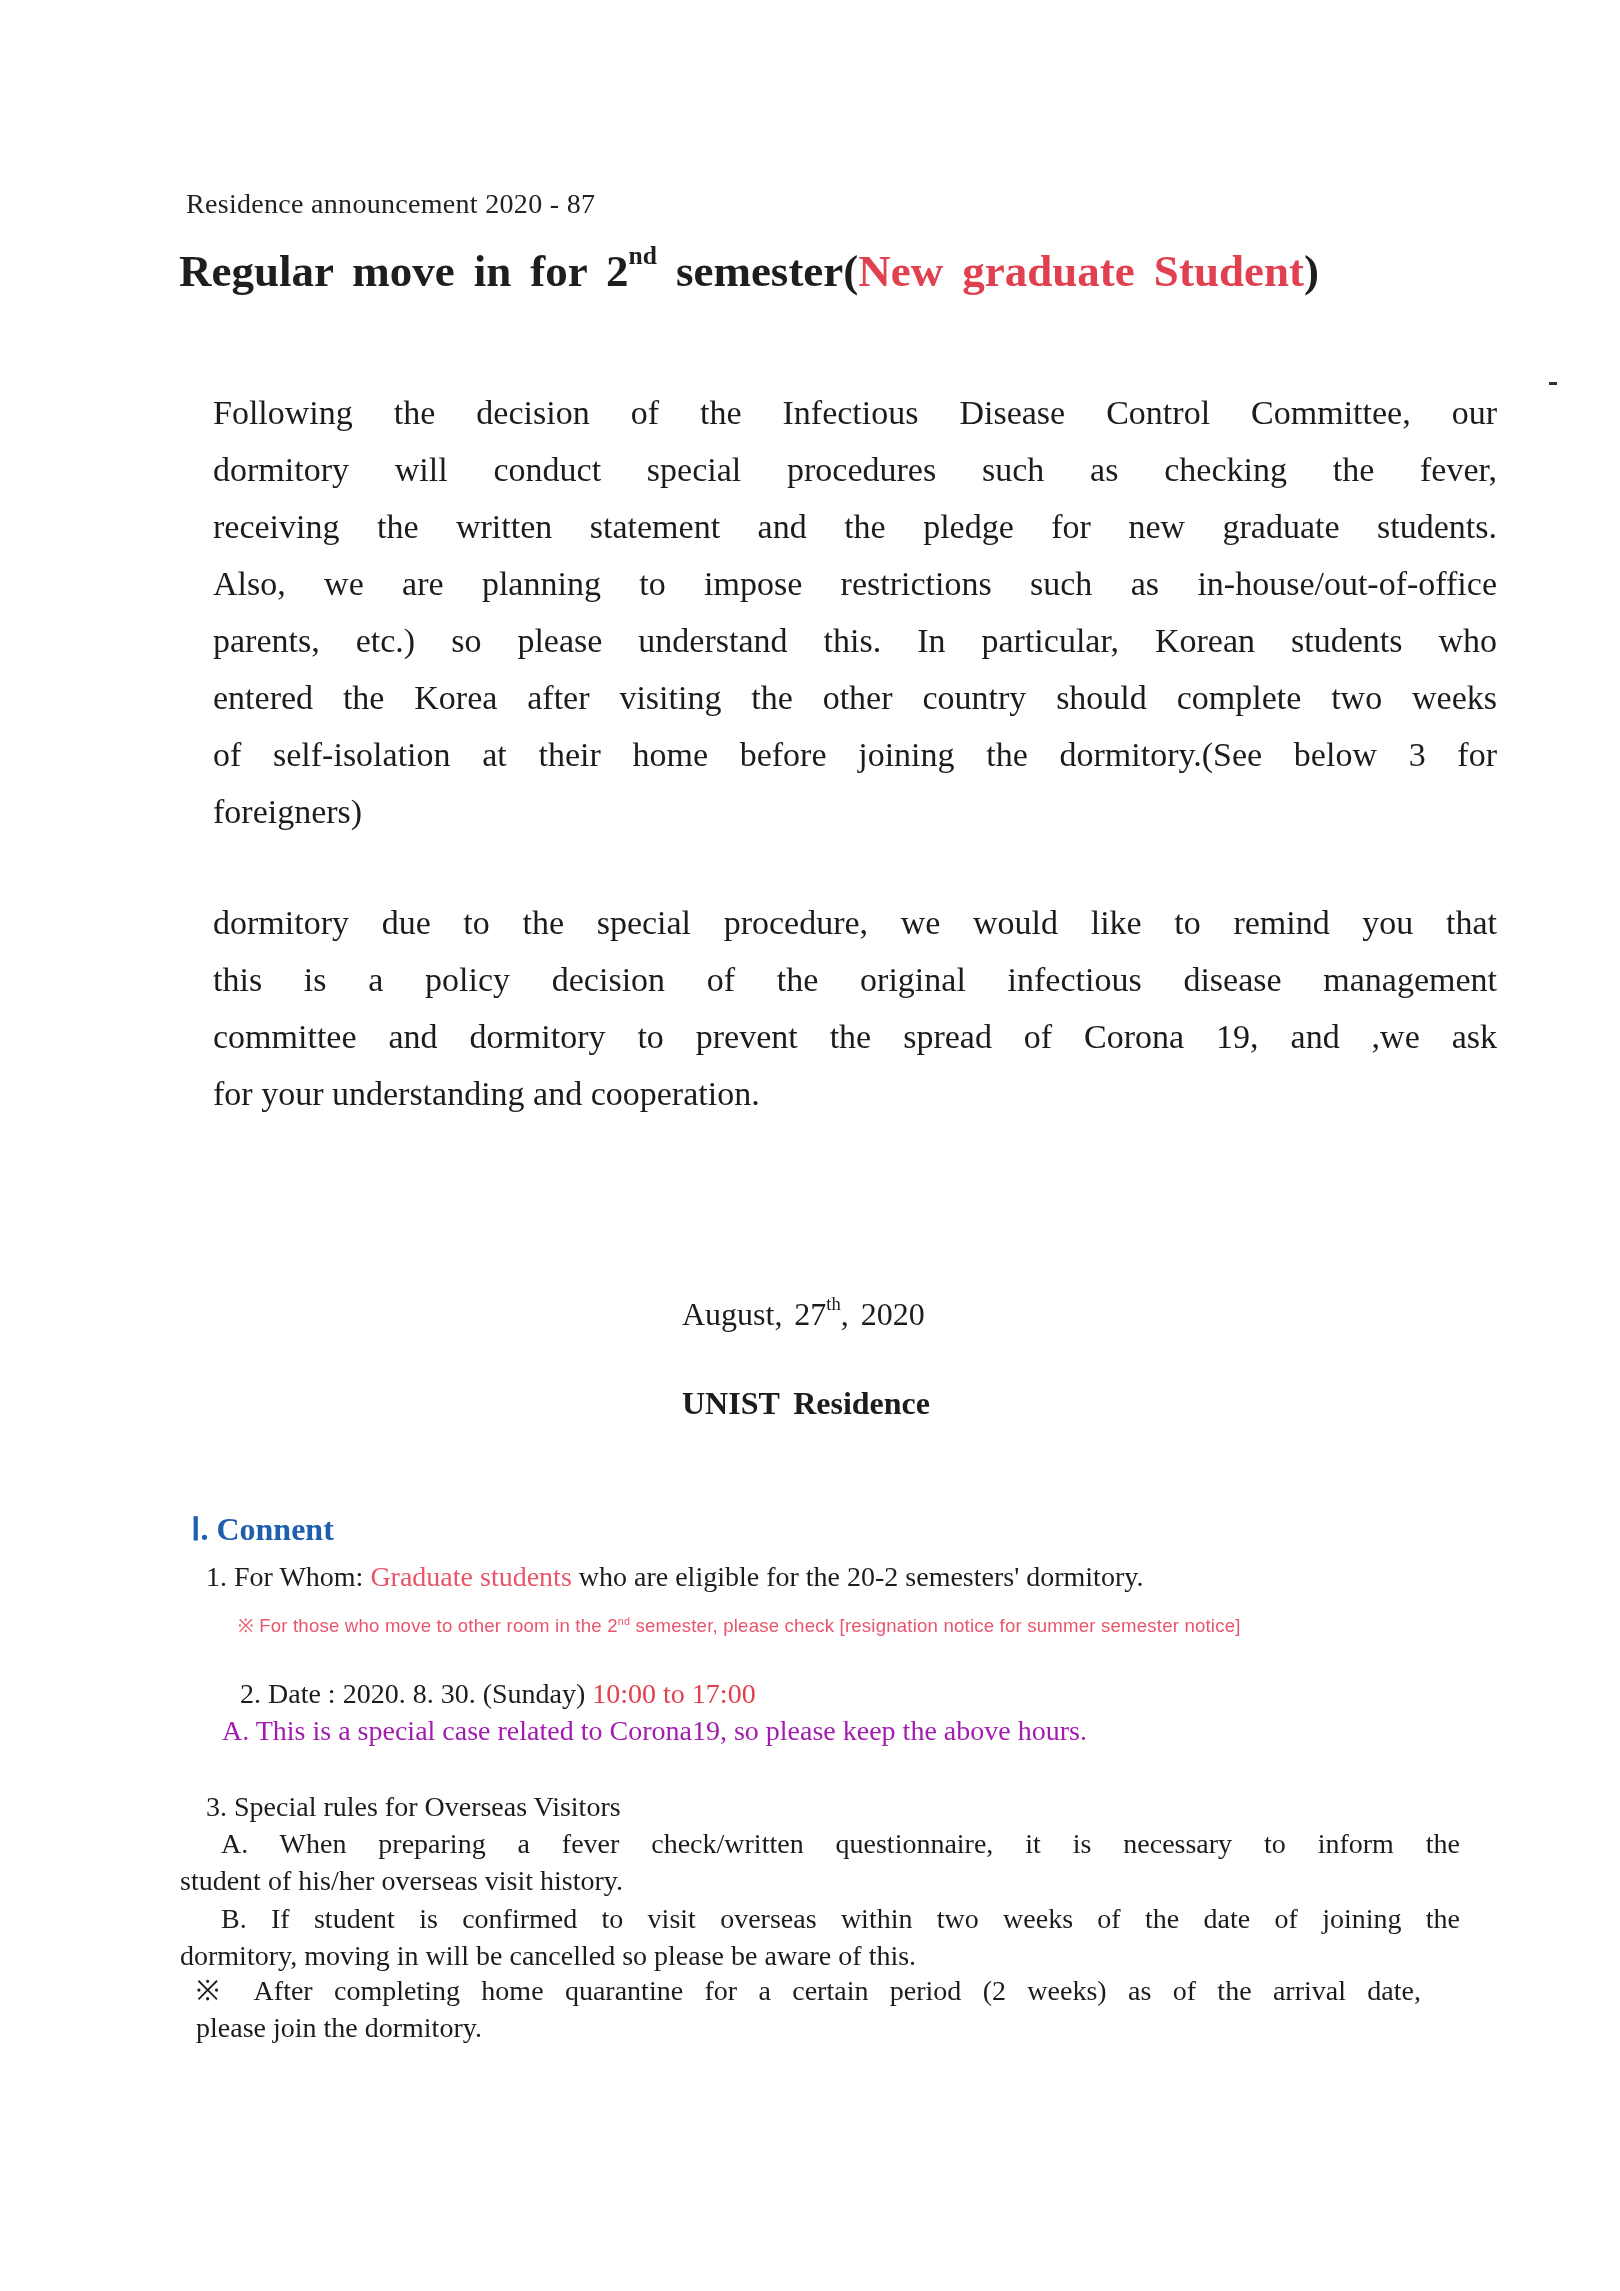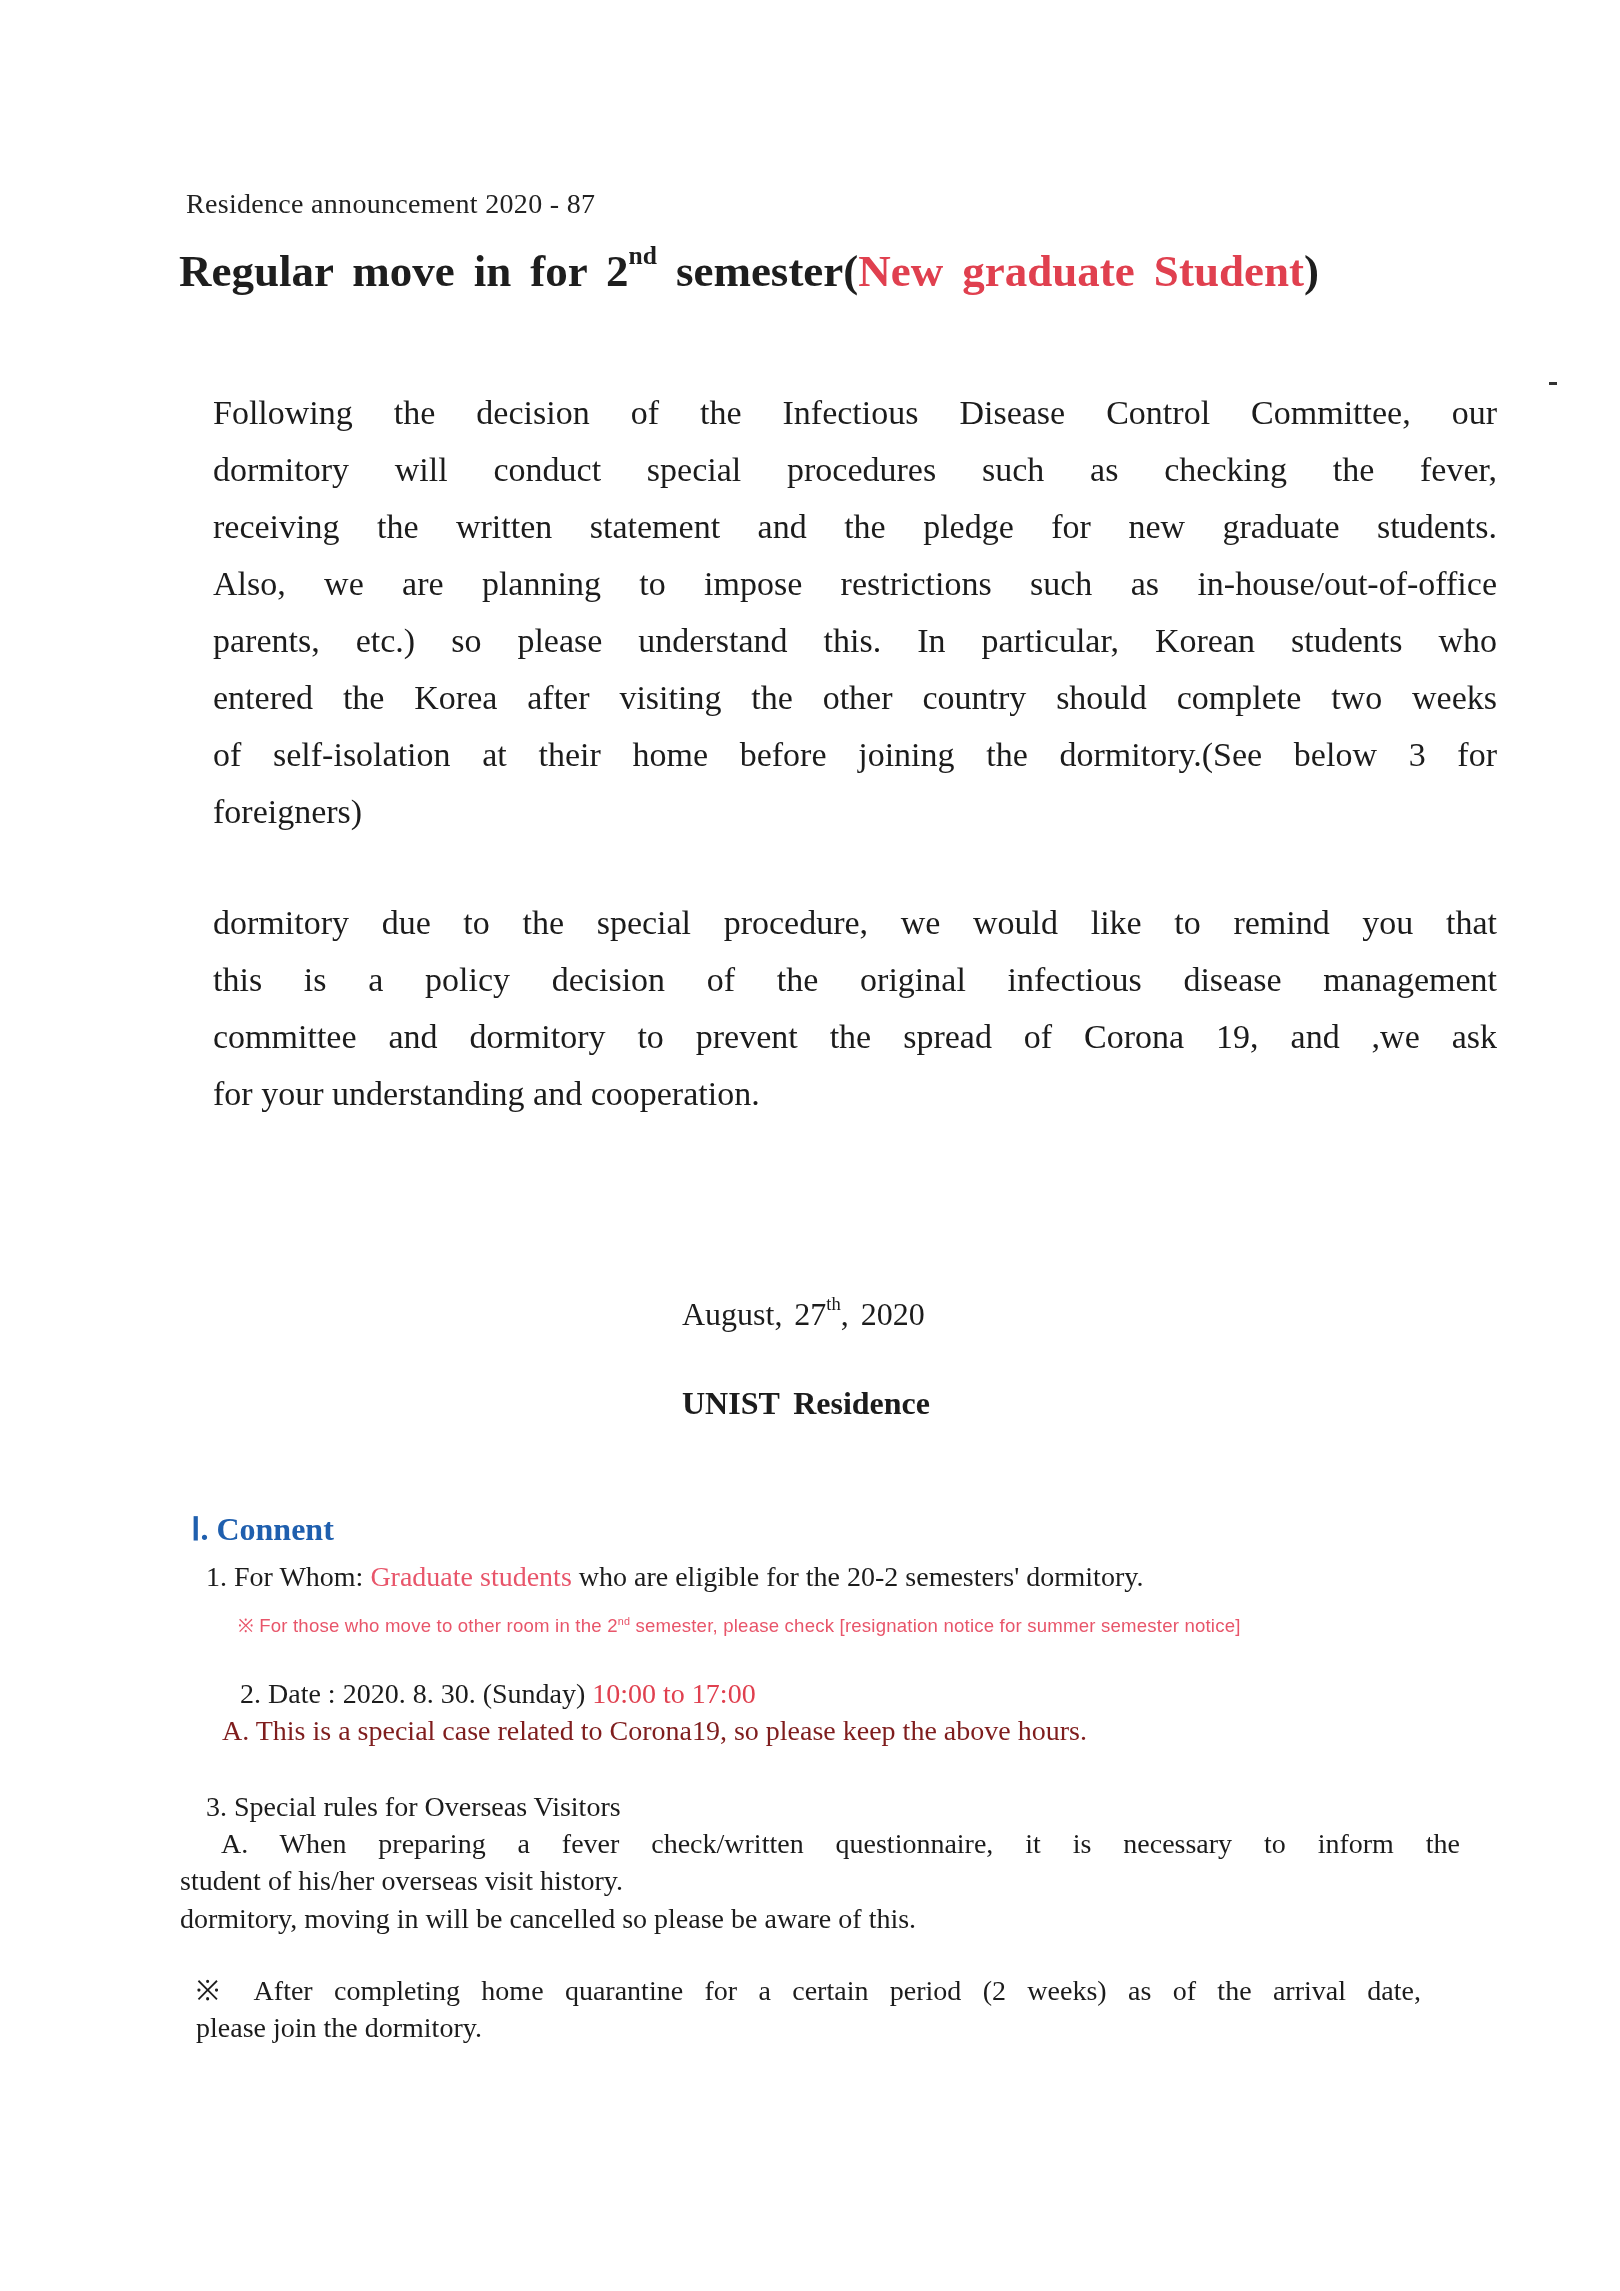--- a/index.html
+++ b/index.html
@@ -27,21 +27,21 @@
   #sign-date sup { font-size: 18.6px; position: relative; top: -2.9px; }
   #sign-org { left: 682px; top: 1385px; font-size: 32px; font-weight: bold; font-family: "Liberation Serif", serif; color: #1c1c1c; word-spacing: 5.9px; text-align: center; }
 
   #section-heading { left: 191px; top: 1510px; font-size: 32px; font-weight: bold; font-family: "Liberation Serif", serif; color: #1f5fae; }
 
   .item { font-family: "Liberation Serif", serif; font-size: 28px; color: #1c1c1c; }
   #item-1 { left: 206px; top: 1561px; }
   #item-1-note { left: 238px; top: 1612px; font-family: "Liberation Sans", sans-serif; font-size: 18.6px; color: #e8556a; letter-spacing: 0.2px; }
   #item-1-note sup { font-size: 10.8px; }
   #item-2 { left: 206px; top: 1678px; margin-left: 34px; }
-  #item-2-sub { left: 222px; top: 1715px; font-size: 28px; color: #7f1d1d; font-family: "Liberation Serif", serif; }
+  #item-2-sub { left: 222px; top: 1715px; font-size: 28px; color: #a21caf; font-family: "Liberation Serif", serif; }
   #item-3 { left: 206px; top: 1791px; }
 
   .block { position: absolute; left: 180px; width: 1280px; font-family: "Liberation Serif", serif; font-size: 28px; line-height: 37px; color: #1c1c1c; }
   .block .line { display: block; height: 37px; white-space: nowrap; text-align: justify; text-align-last: justify; }
   .block .line.last { text-align-last: left; }
   .block .line.indent { padding-left: 41px; }
   #item-3-a { top: 1825px; }
   #item-3-b { top: 1900px; }
   #item-3-note { top: 1972px; left: 196px; width: 1225px; }
 
@@ -83,20 +83,21 @@
 <div id="item-2" class="abs item"><span>2. Date : 2020. 8. 30. (Sunday) </span><span class="red">10:00 to 17:00</span></div>
 <div id="item-2-sub" class="abs">A. This is a special case related to Corona19, so please keep the above hours.</div>
 
 <div id="item-3" class="abs item">3. Special rules for Overseas Visitors</div>
 
 <div id="item-3-a" class="block">
   <span class="line indent">A. When preparing a fever check/written questionnaire, it is necessary to inform the</span>
   <span class="line last">student of his/her overseas visit history.</span>
 </div>
 <div id="item-3-b" class="block">
+  <span class="line indent">B. If student is confirmed to visit overseas within two weeks of the date of joining the</span>
   <span class="line last">dormitory, moving in will be cancelled so please be aware of this.</span>
 </div>
 <div id="item-3-note" class="block">
   <span class="line">※ After completing home quarantine for a certain period (2 weeks) as of the arrival date,</span>
   <span class="line last">please join the dormitory.</span>
 </div>
 
 <div id="scan-mark" class="abs"></div>
 
 

